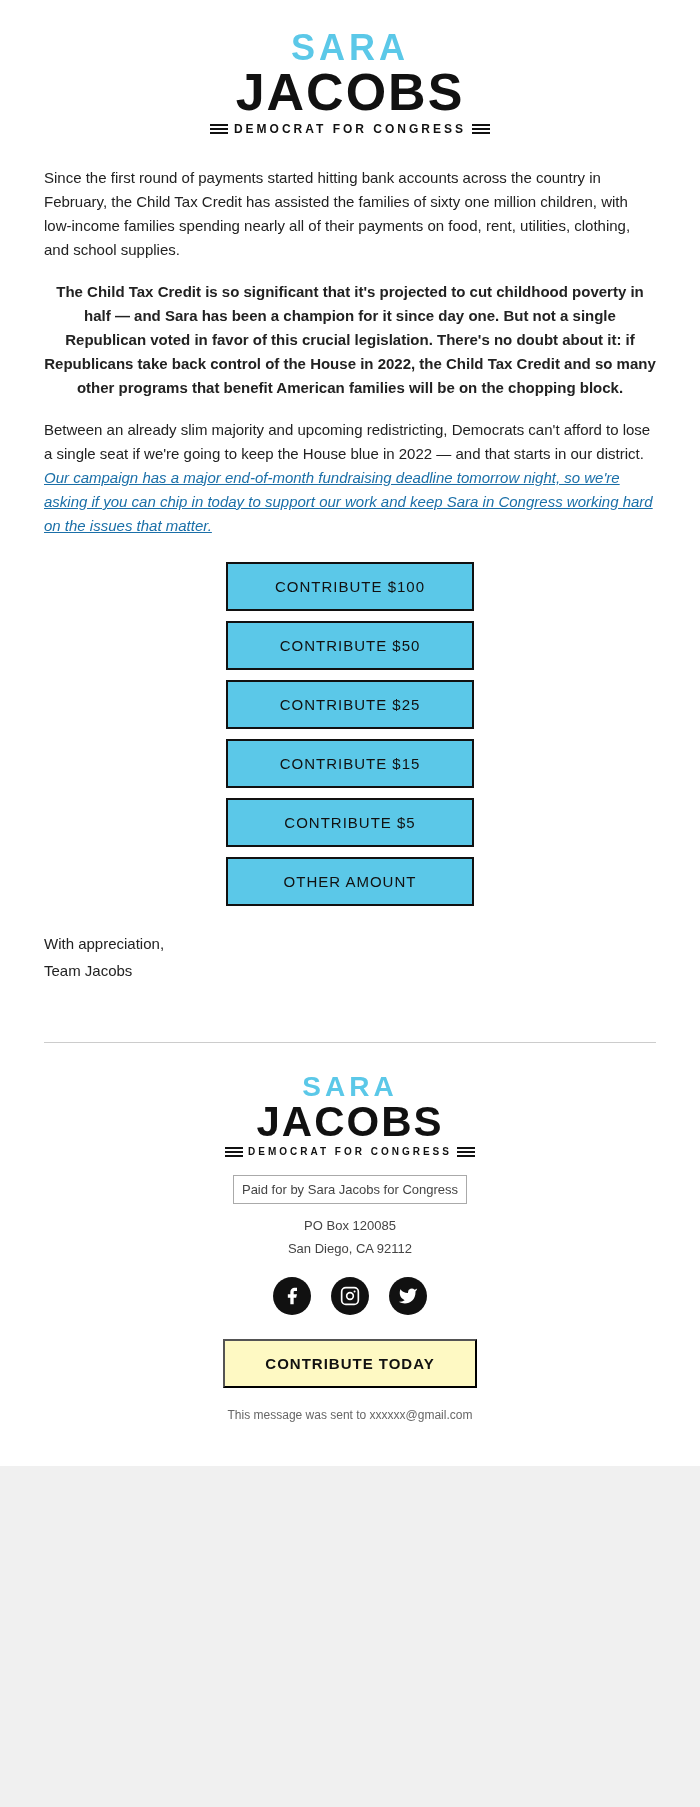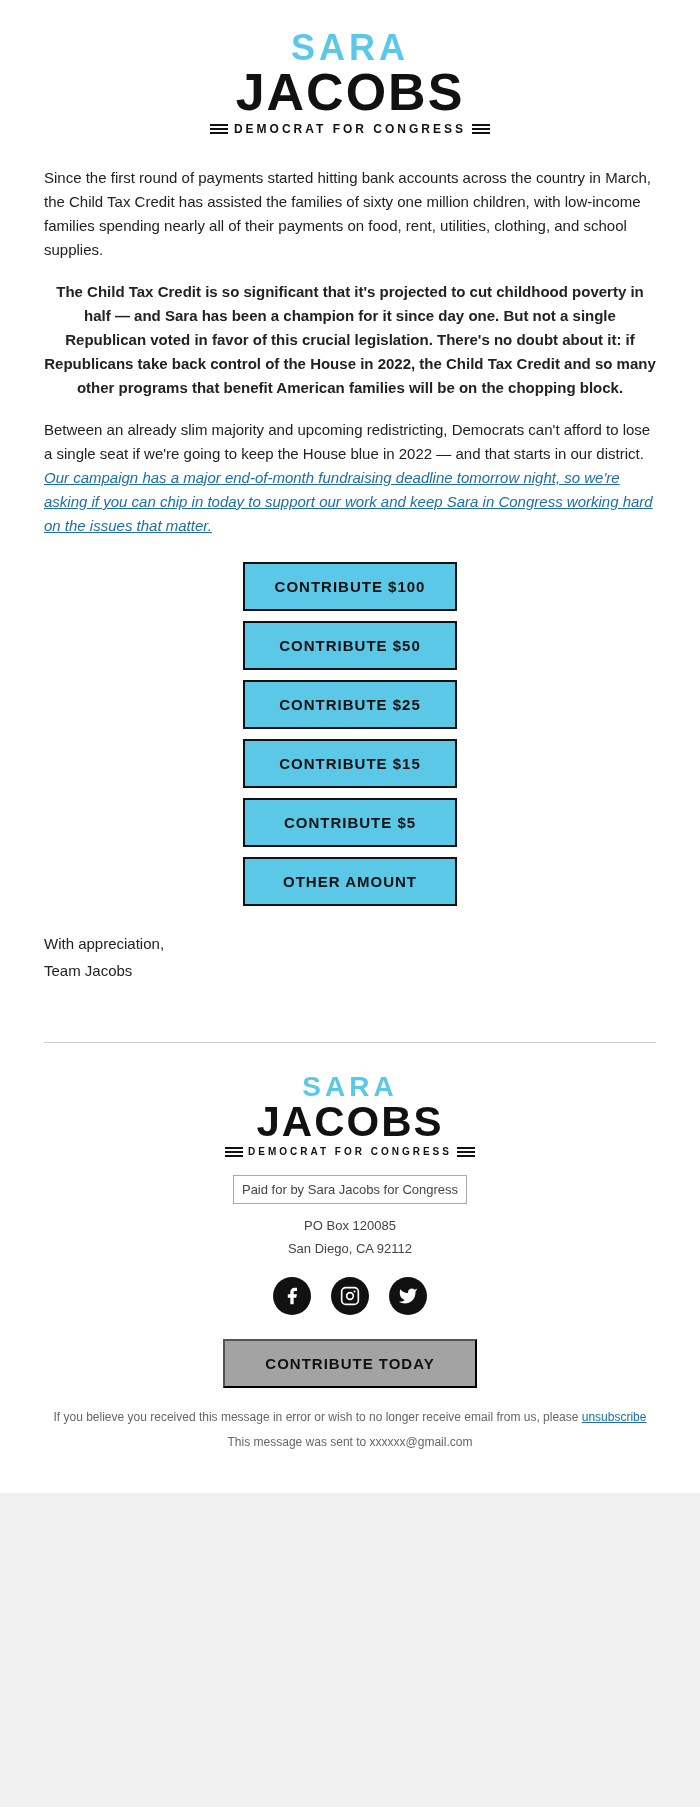--- a/index.html
+++ b/index.html
@@ -75,26 +75,26 @@
     }
     .buttons-section {
       display: flex;
       flex-direction: column;
       align-items: center;
       gap: 10px;
       margin: 24px 0;
     }
     .contribute-btn {
       display: block;
-      width: 214px;
+      width: 248px;
       padding: 14px 10px;
       background: #5bc8e8;
       border: 2.5px solid #111;
       text-align: center;
-      font-weight: 700;
+      font-weight: 400;
       font-size: 15px;
       letter-spacing: 1px;
       color: #111;
       text-transform: uppercase;
       cursor: pointer;
       font-family: Arial Black, Arial, sans-serif;
     }
     .sign-off {
       margin-top: 10px;
       margin-bottom: 38px;
@@ -170,21 +170,21 @@
       justify-content: center;
       cursor: pointer;
     }
     .social-icon svg {
       fill: #fff;
       width: 20px;
       height: 20px;
     }
     .contribute-today-btn {
       display: inline-block;
-      background: #a3a3a3;
+      background: #fef9c3;
       padding: 14px 40px;
       font-weight: 900;
       font-size: 15px;
       letter-spacing: 1px;
       color: #111;
       text-transform: uppercase;
       cursor: pointer;
       font-family: Arial Black, Arial, sans-serif;
       margin: 10px 0 20px;
     }
@@ -222,21 +222,21 @@
       <span class="logo-subtitle-lines">
         <span class="logo-subtitle-line"></span>
         <span class="logo-subtitle-line"></span>
         <span class="logo-subtitle-line"></span>
       </span>
     </div>
   </div>
 
   <div class="body-content">
 
-    <p class="paragraph">Since the first round of payments started hitting bank accounts across the country in March, the Child Tax Credit has assisted the families of sixty one million children, with low-income families spending nearly all of their payments on food, rent, utilities, clothing, and school supplies.</p>
+    <p class="paragraph">Since the first round of payments started hitting bank accounts across the country in February, the Child Tax Credit has assisted the families of sixty one million children, with low-income families spending nearly all of their payments on food, rent, utilities, clothing, and school supplies.</p>
 
     <p class="paragraph bold-text">The Child Tax Credit is so significant that it's projected to cut childhood poverty in half — and Sara has been a champion for it since day one. But not a single Republican voted in favor of this crucial legislation. There's no doubt about it: if Republicans take back control of the House in 2022, the Child Tax Credit and so many other programs that benefit American families will be on the chopping block.</p>
 
     <p class="paragraph">
       <span>Between an already slim majority and upcoming redistricting, Democrats can't afford to lose a single seat if we're going to keep the House blue in 2022 — and that starts in our district.</span>
       <span> </span>
       <span class="link-text">Our campaign has a major end-of-month fundraising deadline tomorrow night, so we're asking if you can chip in today to support our work and keep Sara in Congress working hard on the issues that matter.</span>
     </p>
 
     <div class="buttons-section">
@@ -303,22 +303,18 @@
         <svg viewBox="0 0 24 24">
           <path d="M23 3a10.9 10.9 0 0 1-3.14 1.53 4.48 4.48 0 0 0-7.86 3v1A10.66 10.66 0 0 1 3 4s-4 9 5 13a11.64 11.64 0 0 1-7 2c9 5 20 0 20-11.5a4.5 4.5 0 0 0-.08-.83A7.72 7.72 0 0 0 23 3z"></path>
         </svg>
       </div>
     </div>
 
     <div>
       <button class="contribute-today-btn">CONTRIBUTE TODAY</button>
     </div>
 
-    <p class="footer-disclaimer">
-      <span>If you believe you received this message in error or wish to no longer receive email from us, please</span>
-      <a class="address-link">unsubscribe</a>
-    </p>
 
     <p class="footer-email">This message was sent to xxxxxx@gmail.com</p>
 
   </div>
 
 </div>
 
 </body></html>

